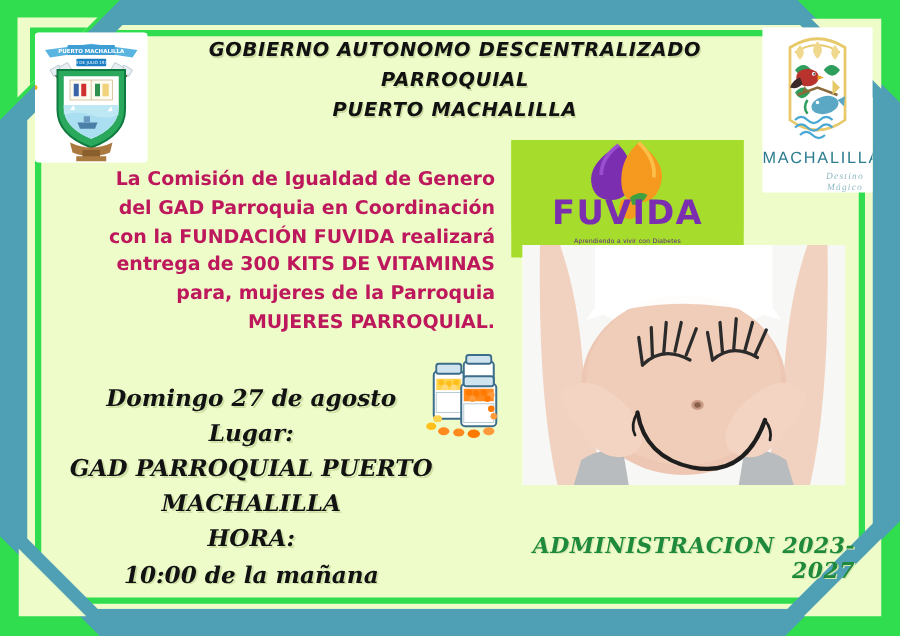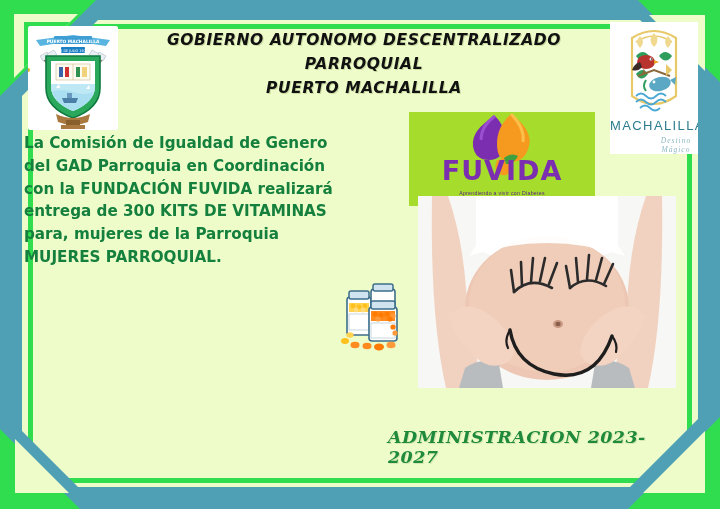--- a/index.html
+++ b/index.html
@@ -103,45 +103,45 @@
   }
   .fuvida-tag{
     position:absolute;left:0;right:0;bottom:10px;text-align:center;
     font-family:"Liberation Sans", sans-serif;
     font-size:5.2px;letter-spacing:.3px;color:#5c2385;
   }
 
   
   .body-text{
     position:absolute;left:24px;top:132px;width:372px;
-    text-align:left;
+    text-align:right;
     font-family:"DejaVu Sans", sans-serif;
     font-weight:bold;
     font-size:15.2px;
     line-height:1.50;
-    color:#15803d;
+    color:#be185d;
   }
   .body-text .ln{display:block;white-space:nowrap;}
 
   .detail-text{
     position:absolute;left:22px;top:306px;width:358px;
     text-align:center;
     font-family:"DejaVu Serif", serif;
     font-weight:bold;font-style:italic;
     font-size:18.5px;
     line-height:1.52;
     color:#121212;
     text-shadow:1.5px 1.5px 0 #cfe0a6;
   }
   .detail-text .ln{display:block;white-space:nowrap;}
   .detail-text .big{font-size:18.5px;}
 
   .admin-line{
     position:absolute;left:388px;top:427px;width:296px;
-    text-align:left;
+    text-align:right;
     font-family:"DejaVu Serif", serif;
     font-weight:bold;font-style:italic;
     font-size:17.5px;letter-spacing:.4px;
     color:#1f8a3b;
     text-shadow:1px 1px 0 #d6e8b0;
   }
 
   
   .photo{
     position:absolute;left:418px;top:196px;width:258px;height:192px;
@@ -287,20 +287,28 @@
 
   <div class="body-text">
     <span class="ln">La Comisión  de Igualdad de Genero</span>
     <span class="ln">del GAD Parroquia en  Coordinación</span>
     <span class="ln">con la  FUNDACIÓN FUVIDA realizará</span>
     <span class="ln">entrega de 300 KITS DE  VITAMINAS</span>
     <span class="ln">para, mujeres de la  Parroquia</span>
     <span class="ln">MUJERES PARROQUIAL.</span>
   </div>
 
+  <div class="detail-text">
+    <span class="ln big">Domingo 27 de agosto</span>
+    <span class="ln">Lugar:</span>
+    <span class="ln">GAD PARROQUIAL PUERTO</span>
+    <span class="ln">MACHALILLA</span>
+    <span class="ln">HORA:</span>
+    <span class="ln">10:00 de la mañana</span>
+  </div>
 
   <div class="pills">
     <svg width="86" height="80" viewBox="0 0 86 80">
       <rect width="86" height="80" fill="#eefcca"></rect>
       <g>
         <rect x="14" y="14" width="24" height="38" rx="3" fill="#fff" stroke="#3c6e8a" stroke-width="1.6"></rect>
         <rect x="16" y="8" width="20" height="8" rx="2" fill="#cfe4ee" stroke="#3c6e8a" stroke-width="1.5"></rect>
         <path d="M16 20 h20 v9 h-20 z" fill="#ffd34d"></path>
         <circle cx="20" cy="23" r="2.4" fill="#ffc01e"></circle>
           <circle cx="26" cy="24" r="2.4" fill="#ffc01e"></circle>

